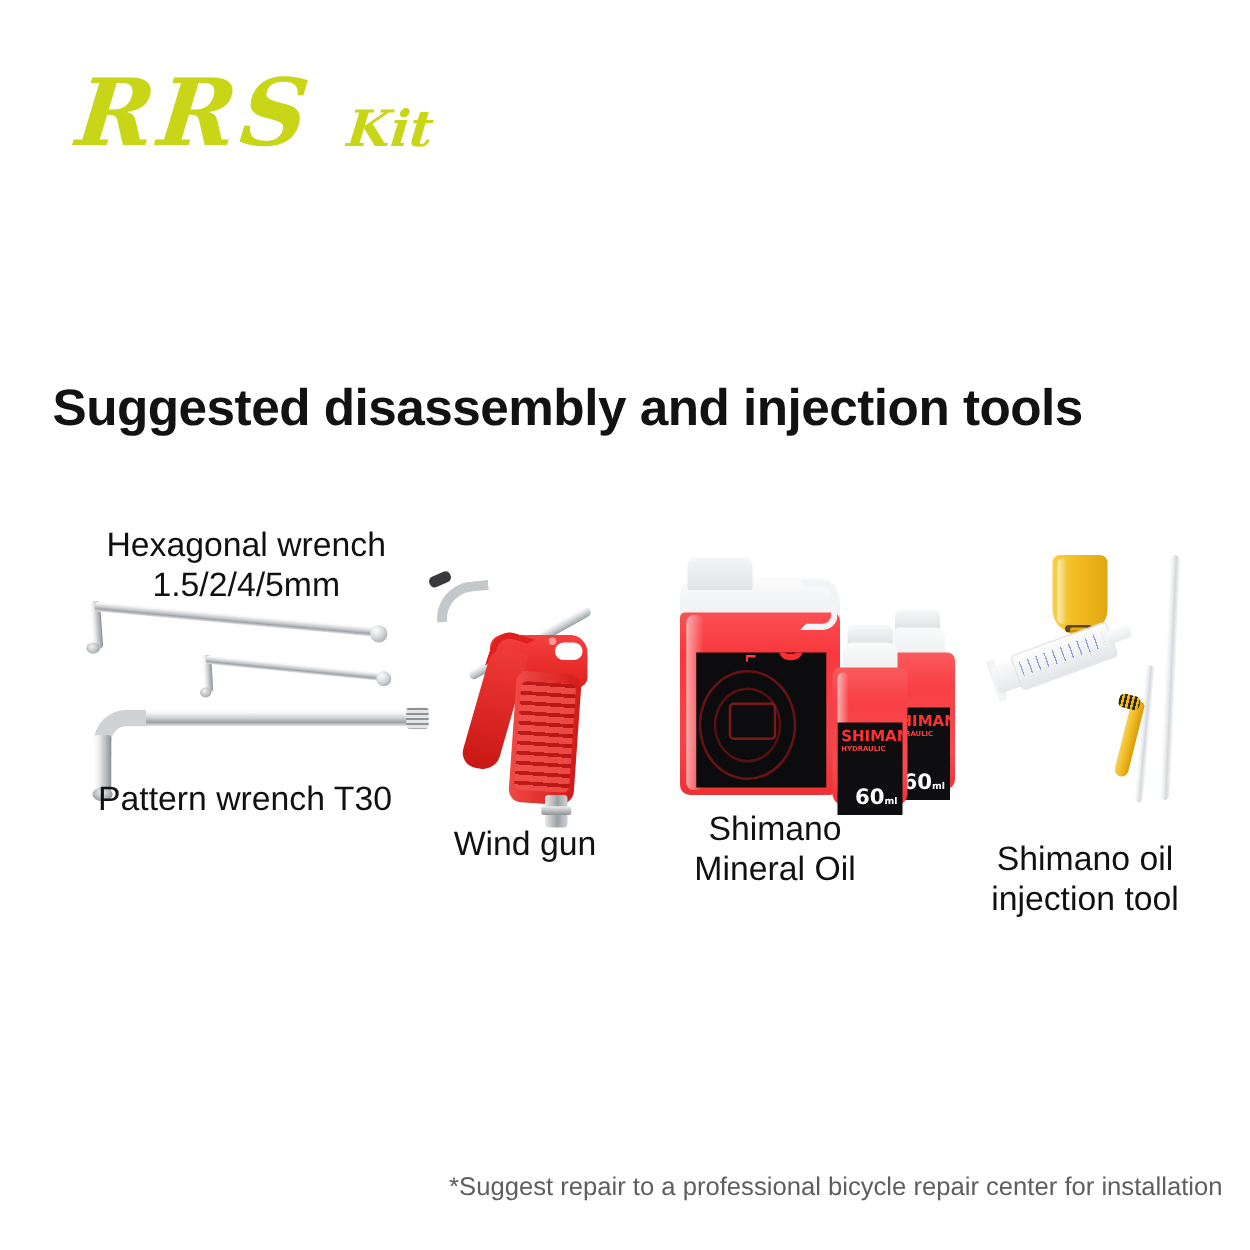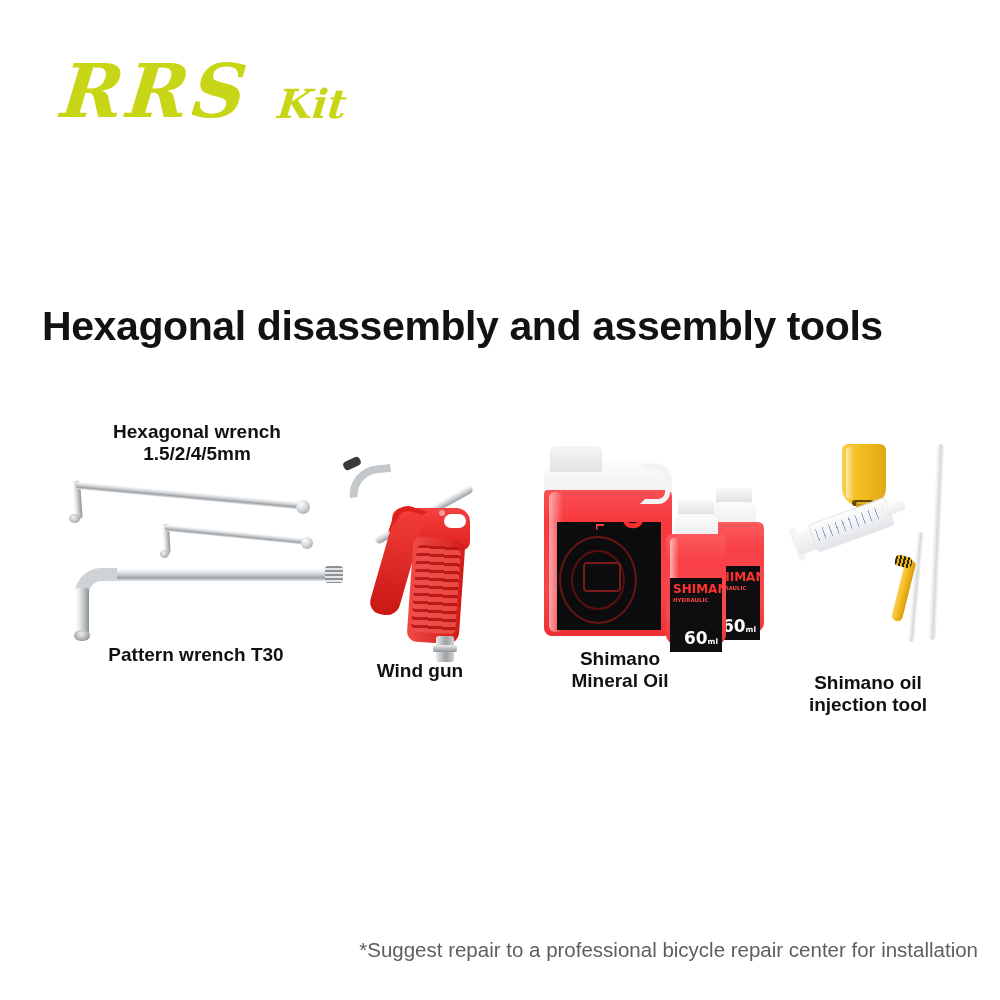--- a/index.html
+++ b/index.html
@@ -58,29 +58,29 @@
     font-size: 41px;
     font-weight: 700;
     letter-spacing: -0.4px;
     color: #121212;
     white-space: nowrap;
   }
 
   
   .caption {
     position: absolute;
-    font-size: 19px;
-    font-weight: 700;
+    font-size: 27px;
+    font-weight: 400;
     color: #111111;
     text-align: center;
     line-height: 1.18;
     white-space: pre-line;
   }
   .cap-hex      { left: 42px;  top: 421px; width: 310px; }
-  .cap-pattern  { left: 36px;  top: 644px; width: 320px; }
+  .cap-pattern  { left: 36px;  top: 624px; width: 320px; }
   .cap-wind     { left: 330px; top: 660px; width: 180px; }
   .cap-oil      { left: 510px; top: 648px; width: 220px; }
   .cap-inject   { left: 748px; top: 672px; width: 240px; }
 
   .footnote {
     position: absolute;
     left: 0;
     top: 938px;
     width: 978px;
     text-align: right;
@@ -434,21 +434,21 @@
   .tube-short { left: 122px; top: 92px; width: 7px; height: 110px; transform: rotate(5deg); }
 </style>
 </head>
 <body>
 
 <div class="brand">
   <div class="brand-main">RRS</div>
   <div class="brand-sub">Kit</div>
 </div>
 
-<div class="page-title">Hexagonal disassembly and assembly tools</div>
+<div class="page-title">Suggested disassembly and injection tools</div>
 
 <div class="caption cap-hex">Hexagonal wrench
 1.5/2/4/5mm</div>
 
 <div class="stage wrench-area">
   <div class="hexkey key1">
     <div class="leg"></div>
     <div class="arm"></div>
     <div class="ball"></div>
     <div class="tipcap"></div>

